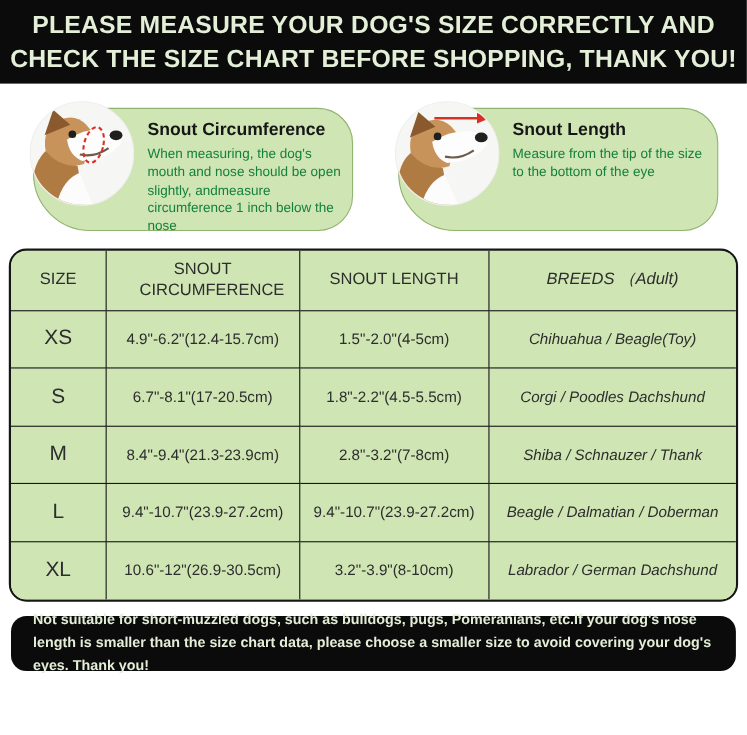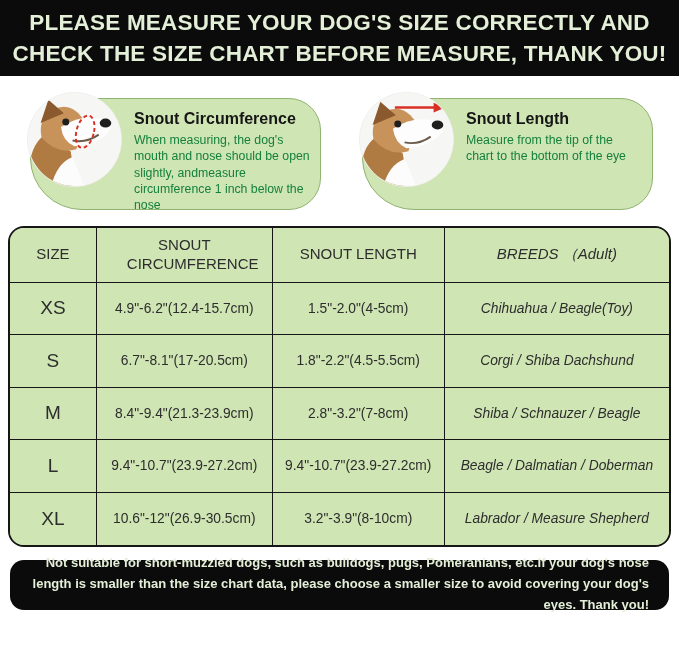--- a/index.html
+++ b/index.html
@@ -74,31 +74,31 @@
   .bottom-note {
     margin: 13px 10px 0 10px;
     height: 50px;
     background: #0b0b0b;
     border-radius: 14px;
     display: flex; align-items: center; justify-content: center;
     padding: 0 20px;
   }
   .bottom-note p {
     color: #e4efd8; font-weight: 700; font-size: 13px; line-height: 1.6;
-    text-align: right;
+    text-align: left;
   }
 </style>
 </head>
 <body>
 
 <div class="page">
 
   <header class="top-banner">
     <div class="line">PLEASE MEASURE YOUR DOG'S SIZE CORRECTLY AND</div>
-    <div class="line">CHECK THE SIZE CHART BEFORE MEASURE, THANK YOU!</div>
+    <div class="line">CHECK THE SIZE CHART BEFORE SHOPPING, THANK YOU!</div>
   </header>
 
   <section class="cards">
 
     <div class="card">
       <div class="card-photo">
         <svg viewBox="0 0 96 96">
           <rect x="0" y="0" width="96" height="96" fill="#f6f6f4"></rect>
           <path d="M2 96 Q-2 58 16 44 L44 60 L50 96 Z" fill="#b07b43"></path>
           <path d="M24 96 Q30 72 46 66 L58 96 Z" fill="#fcfcfc"></path>
@@ -130,21 +130,21 @@
           <circle cx="39" cy="32" r="3.6" fill="#1f1f1f"></circle>
           <path d="M46 51 Q60 54 73 45" stroke="#6b5b4a" stroke-width="2" fill="none"></path>
           <g>
             <line x1="36" y1="15" x2="80" y2="15" stroke="#d93025" stroke-width="2.4"></line>
             <path d="M88 15 L76 10 L76 20 Z" fill="#d93025"></path>
           </g>
         </svg>
       </div>
       <div class="card-text">
         <div class="card-title">Snout Length</div>
-        <div class="card-desc">Measure from the tip of the chart to the bottom of the eye</div>
+        <div class="card-desc">Measure from the tip of the size to the bottom of the eye</div>
       </div>
     </div>
 
   </section>
 
   <section class="table-wrap">
     <table>
       <thead>
         <tr>
           <th class="col-size">SIZE</th>
@@ -157,39 +157,39 @@
         <tr>
           <td class="cell-size">XS</td>
           <td>4.9"-6.2"(12.4-15.7cm)</td>
           <td>1.5"-2.0"(4-5cm)</td>
           <td>Chihuahua / Beagle(Toy)</td>
         </tr>
         <tr>
           <td class="cell-size">S</td>
           <td>6.7"-8.1"(17-20.5cm)</td>
           <td>1.8"-2.2"(4.5-5.5cm)</td>
-          <td>Corgi / Shiba Dachshund</td>
+          <td>Corgi / Poodles Dachshund</td>
         </tr>
         <tr>
           <td class="cell-size">M</td>
           <td>8.4"-9.4"(21.3-23.9cm)</td>
           <td>2.8"-3.2"(7-8cm)</td>
-          <td>Shiba / Schnauzer / Beagle</td>
+          <td>Shiba / Schnauzer / Thank</td>
         </tr>
         <tr>
           <td class="cell-size">L</td>
           <td>9.4"-10.7"(23.9-27.2cm)</td>
           <td>9.4"-10.7"(23.9-27.2cm)</td>
           <td>Beagle / Dalmatian / Doberman</td>
         </tr>
         <tr>
           <td class="cell-size">XL</td>
           <td>10.6"-12"(26.9-30.5cm)</td>
           <td>3.2"-3.9"(8-10cm)</td>
-          <td>Labrador / Measure Shepherd</td>
+          <td>Labrador / German Dachshund</td>
         </tr>
       </tbody>
     </table>
   </section>
 
   <footer class="bottom-note">
     <p>Not suitable for short-muzzled dogs, such as bulldogs, pugs, Pomeranians, etc.If your dog's nose length is smaller than the size chart data, please choose a smaller size to avoid covering your dog's eyes. Thank you!</p>
   </footer>
 
 </div>

